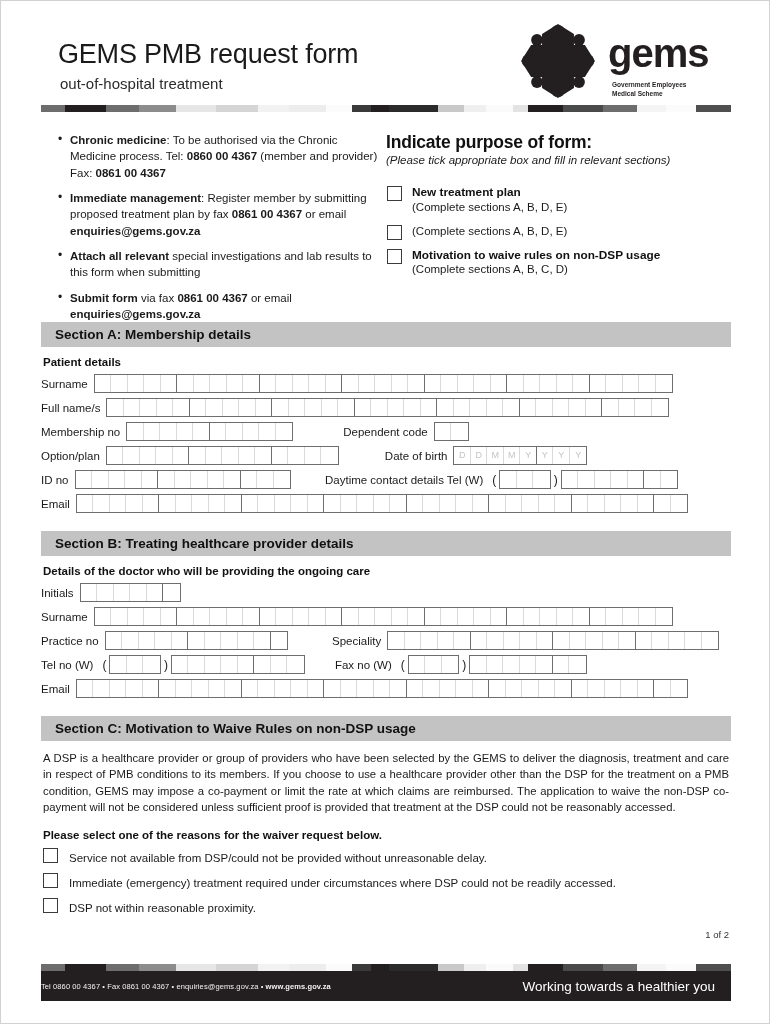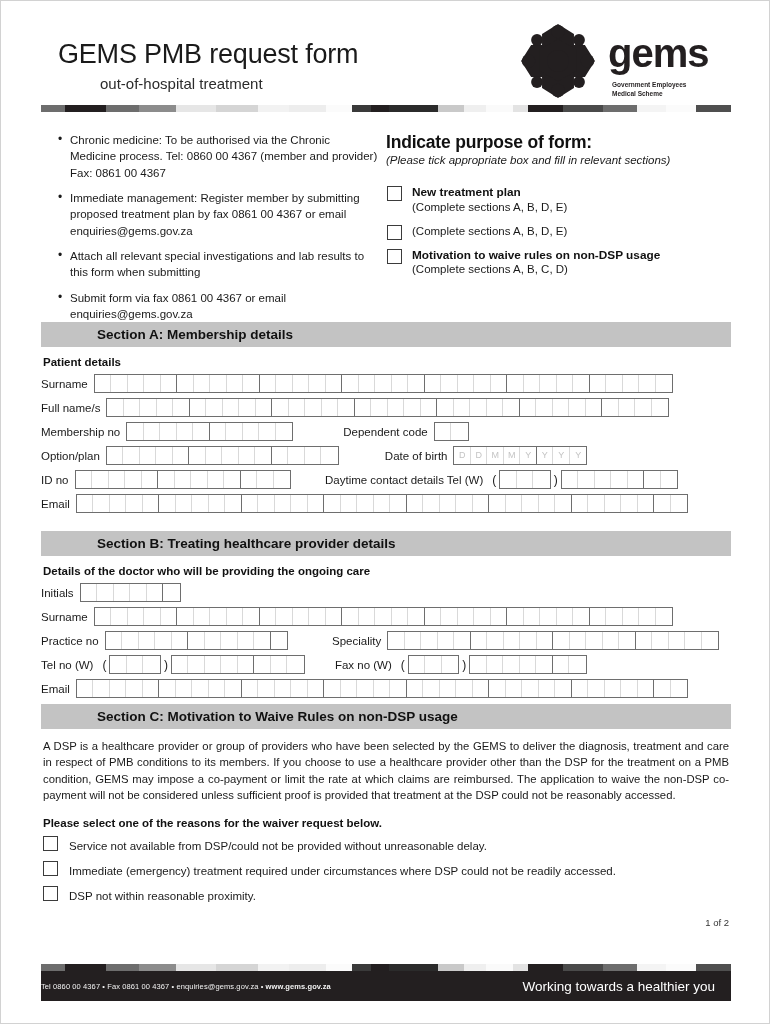--- a/index.html
+++ b/index.html
@@ -4,49 +4,49 @@
 <style>
   html,body{margin:0;padding:0;background:#b9b9b9;}
   body{font-family:"Liberation Sans",sans-serif;}
   .page{position:relative;width:770px;height:1024px;background:#ffffff;overflow:hidden;
         box-sizing:border-box;border:1px solid #d2d2d2;}
   .inner{position:absolute;left:40px;top:14px;width:690px;}
 
   
   .hdr{position:relative;height:88px;}
   .title{position:absolute;left:17px;top:24px;font-size:27px;color:#1a1a1a;letter-spacing:-0.2px;}
-  .subtitle{position:absolute;left:19px;top:60px;font-size:15px;color:#2b2b2b;margin-left:40px;}
+  .subtitle{position:absolute;left:19px;top:60px;font-size:15px;color:#2b2b2b;}
   .logo{position:absolute;right:0px;top:4px;width:215px;height:86px;}
   .logomark{position:absolute;left:0;top:0;width:84px;height:84px;}
   .gemsword{position:absolute;left:92px;top:14px;font-size:40px;font-weight:bold;color:#231f20;letter-spacing:-1px;line-height:1;}
   .tagline{position:absolute;left:96px;top:61px;font-size:6.5px;font-weight:bold;color:#231f20;line-height:1.45;}
 
   
   .stripe{position:relative;height:7px;margin-top:2px;display:flex;}
   .stripe i{display:block;height:100%;}
 
   
   .intro{position:relative;margin-top:20px;height:190px;}
   .bullets{position:absolute;left:17px;top:0;width:320px;}
   .bullets ul{margin:0;padding:0;list-style:none;}
   .bullets li{position:relative;padding-left:12px;margin-bottom:9px;font-size:11.5px;line-height:1.42;color:#1a1a1a;}
   .bullets li:before{content:"•";position:absolute;left:0;top:-1px;font-size:12px;}
-  .b{font-weight:normal;}
+  .b{font-weight:bold;}
 
   .purpose{position:absolute;left:345px;top:0;width:345px;}
   .purpose h2{margin:0;font-size:17.5px;color:#111;letter-spacing:-0.2px;}
   .purpose .note{margin-top:1px;font-size:11.5px;font-style:italic;color:#1a1a1a;}
   .optlist{margin-top:19px;}
   .opt{position:relative;padding-left:26px;margin-bottom:9px;}
   .cbx{position:absolute;left:1px;top:1px;width:13px;height:13px;border:1px solid #3b3b3b;background:#fff;}
   .opt .ol1{font-size:11.8px;font-weight:bold;color:#111;line-height:1.25;}
   .opt .ol2{font-size:11.5px;color:#1a1a1a;line-height:1.3;}
 
   
-  .secbar{height:25px;background:#c3c3c3;display:flex;align-items:center;padding-left:42px;}
+  .secbar{height:25px;background:#c3c3c3;display:flex;align-items:center;}
   .secbar span{padding-left:14px;font-size:13.5px;font-weight:bold;color:#111;}
   .sublbl{font-size:11.5px;font-weight:bold;color:#111;margin:9px 0 6px 2px;}
 
   
   .row{display:flex;align-items:center;margin-bottom:5px;height:19px;}
   .lab{font-size:11.5px;color:#1a1a1a;white-space:nowrap;margin-right:6px;}
   .lab.pad{margin-left:14px;}
   .comb{display:flex;height:19px;border:1px solid #6e6e6e;background:#fff;box-sizing:border-box;}
   .comb u{display:block;width:16.5px;height:100%;border-right:1px solid #d9d9d9;box-sizing:border-box;text-decoration:none;
           font-size:9px;color:#c4c4c4;text-align:center;line-height:17px;}
@@ -544,21 +544,21 @@
           <u></u>
           <u></u>
           <u></u>
           <u></u>
           <u class="hard"></u>
           <u></u>
           <u></u>
         </span>
     </div>
 
-    <div class="secbar" style="margin-top:6px">
+    <div class="secbar" style="margin-top:18px">
       <span>Section C: Motivation to Waive Rules on non-DSP usage</span>
     </div>
     <div class="para">A DSP is a healthcare provider or group of providers who have been selected by the GEMS to deliver the diagnosis, treatment and care in respect of PMB conditions to its members. If you choose to use a healthcare provider other than the DSP for the treatment on a PMB condition, GEMS may impose a co-payment or limit the rate at which claims are reimbursed. The application to waive the non-DSP co-payment will not be considered unless sufficient proof is provided that treatment at the DSP could not be reasonably accessed.</div>
     <div class="selhdr">Please select one of the reasons for the waiver request below.</div>
     <div id="reason-list">
         <div class="reason"><span class="rb"></span><span>Service not available from DSP/could not be provided without unreasonable delay.</span></div>
         <div class="reason"><span class="rb"></span><span>Immediate (emergency) treatment required under circumstances where DSP could not be readily accessed.</span></div>
         <div class="reason"><span class="rb"></span><span>DSP not within reasonable proximity.</span></div>
       </div>
 

